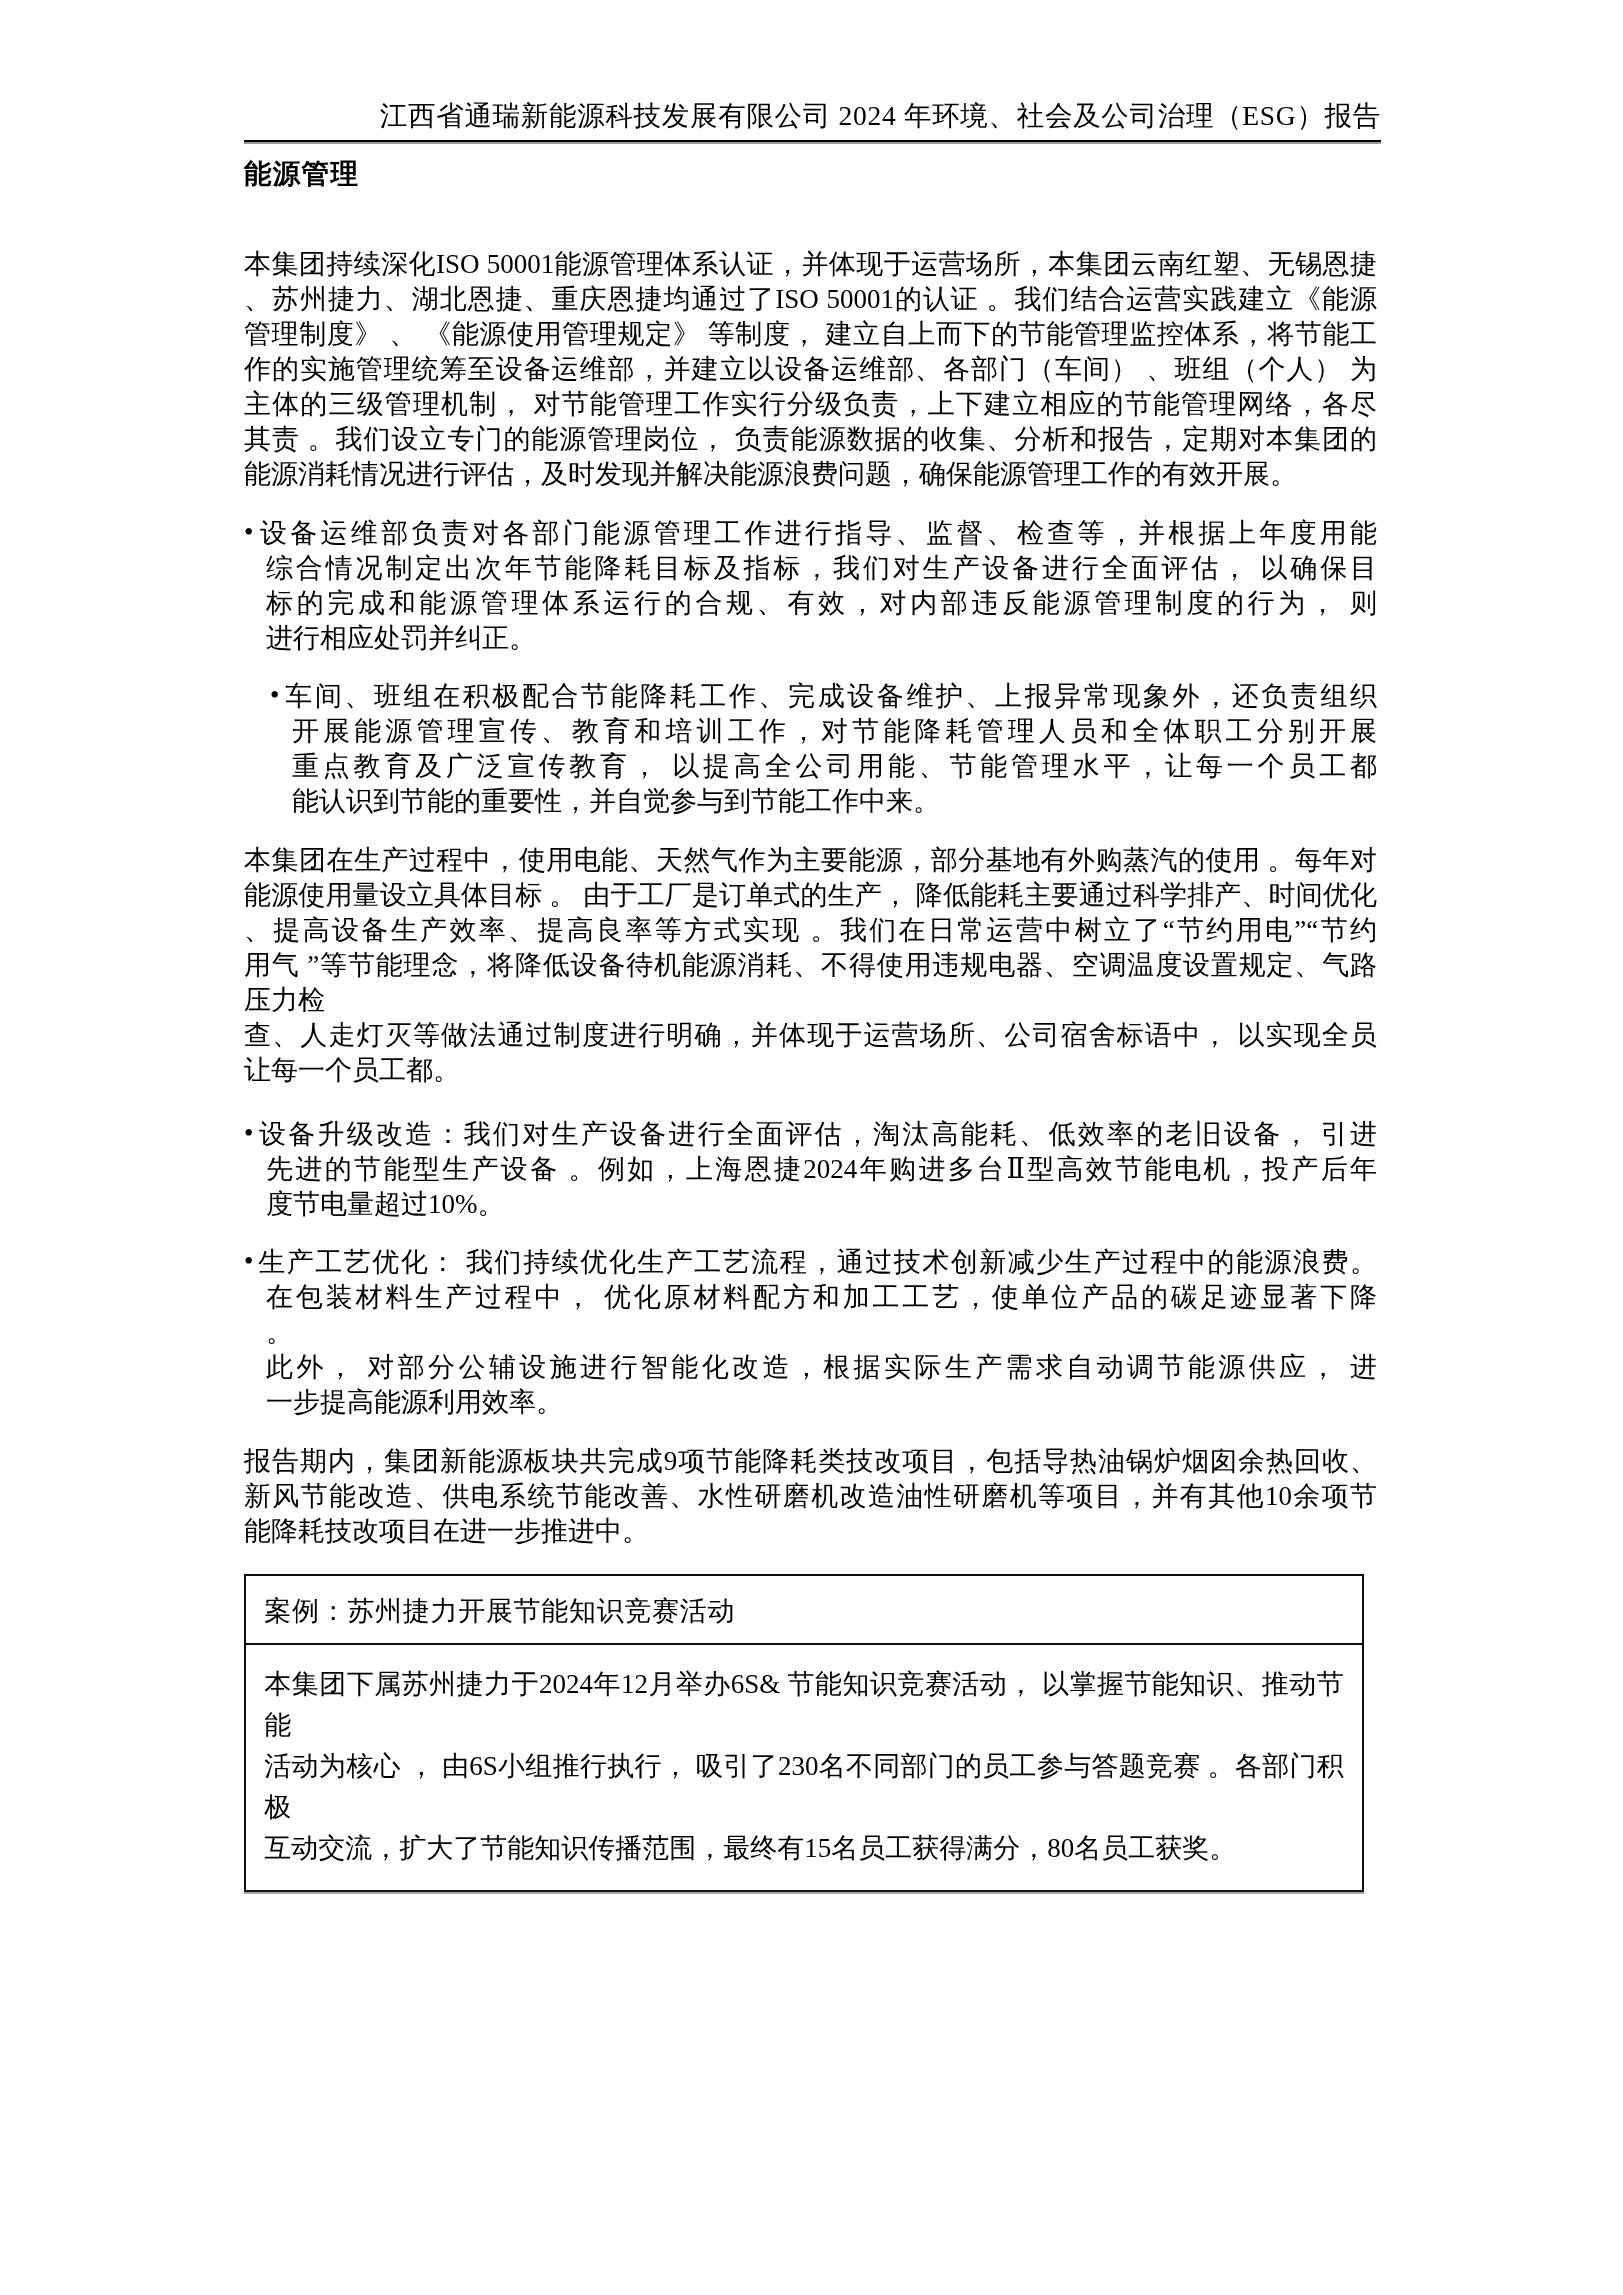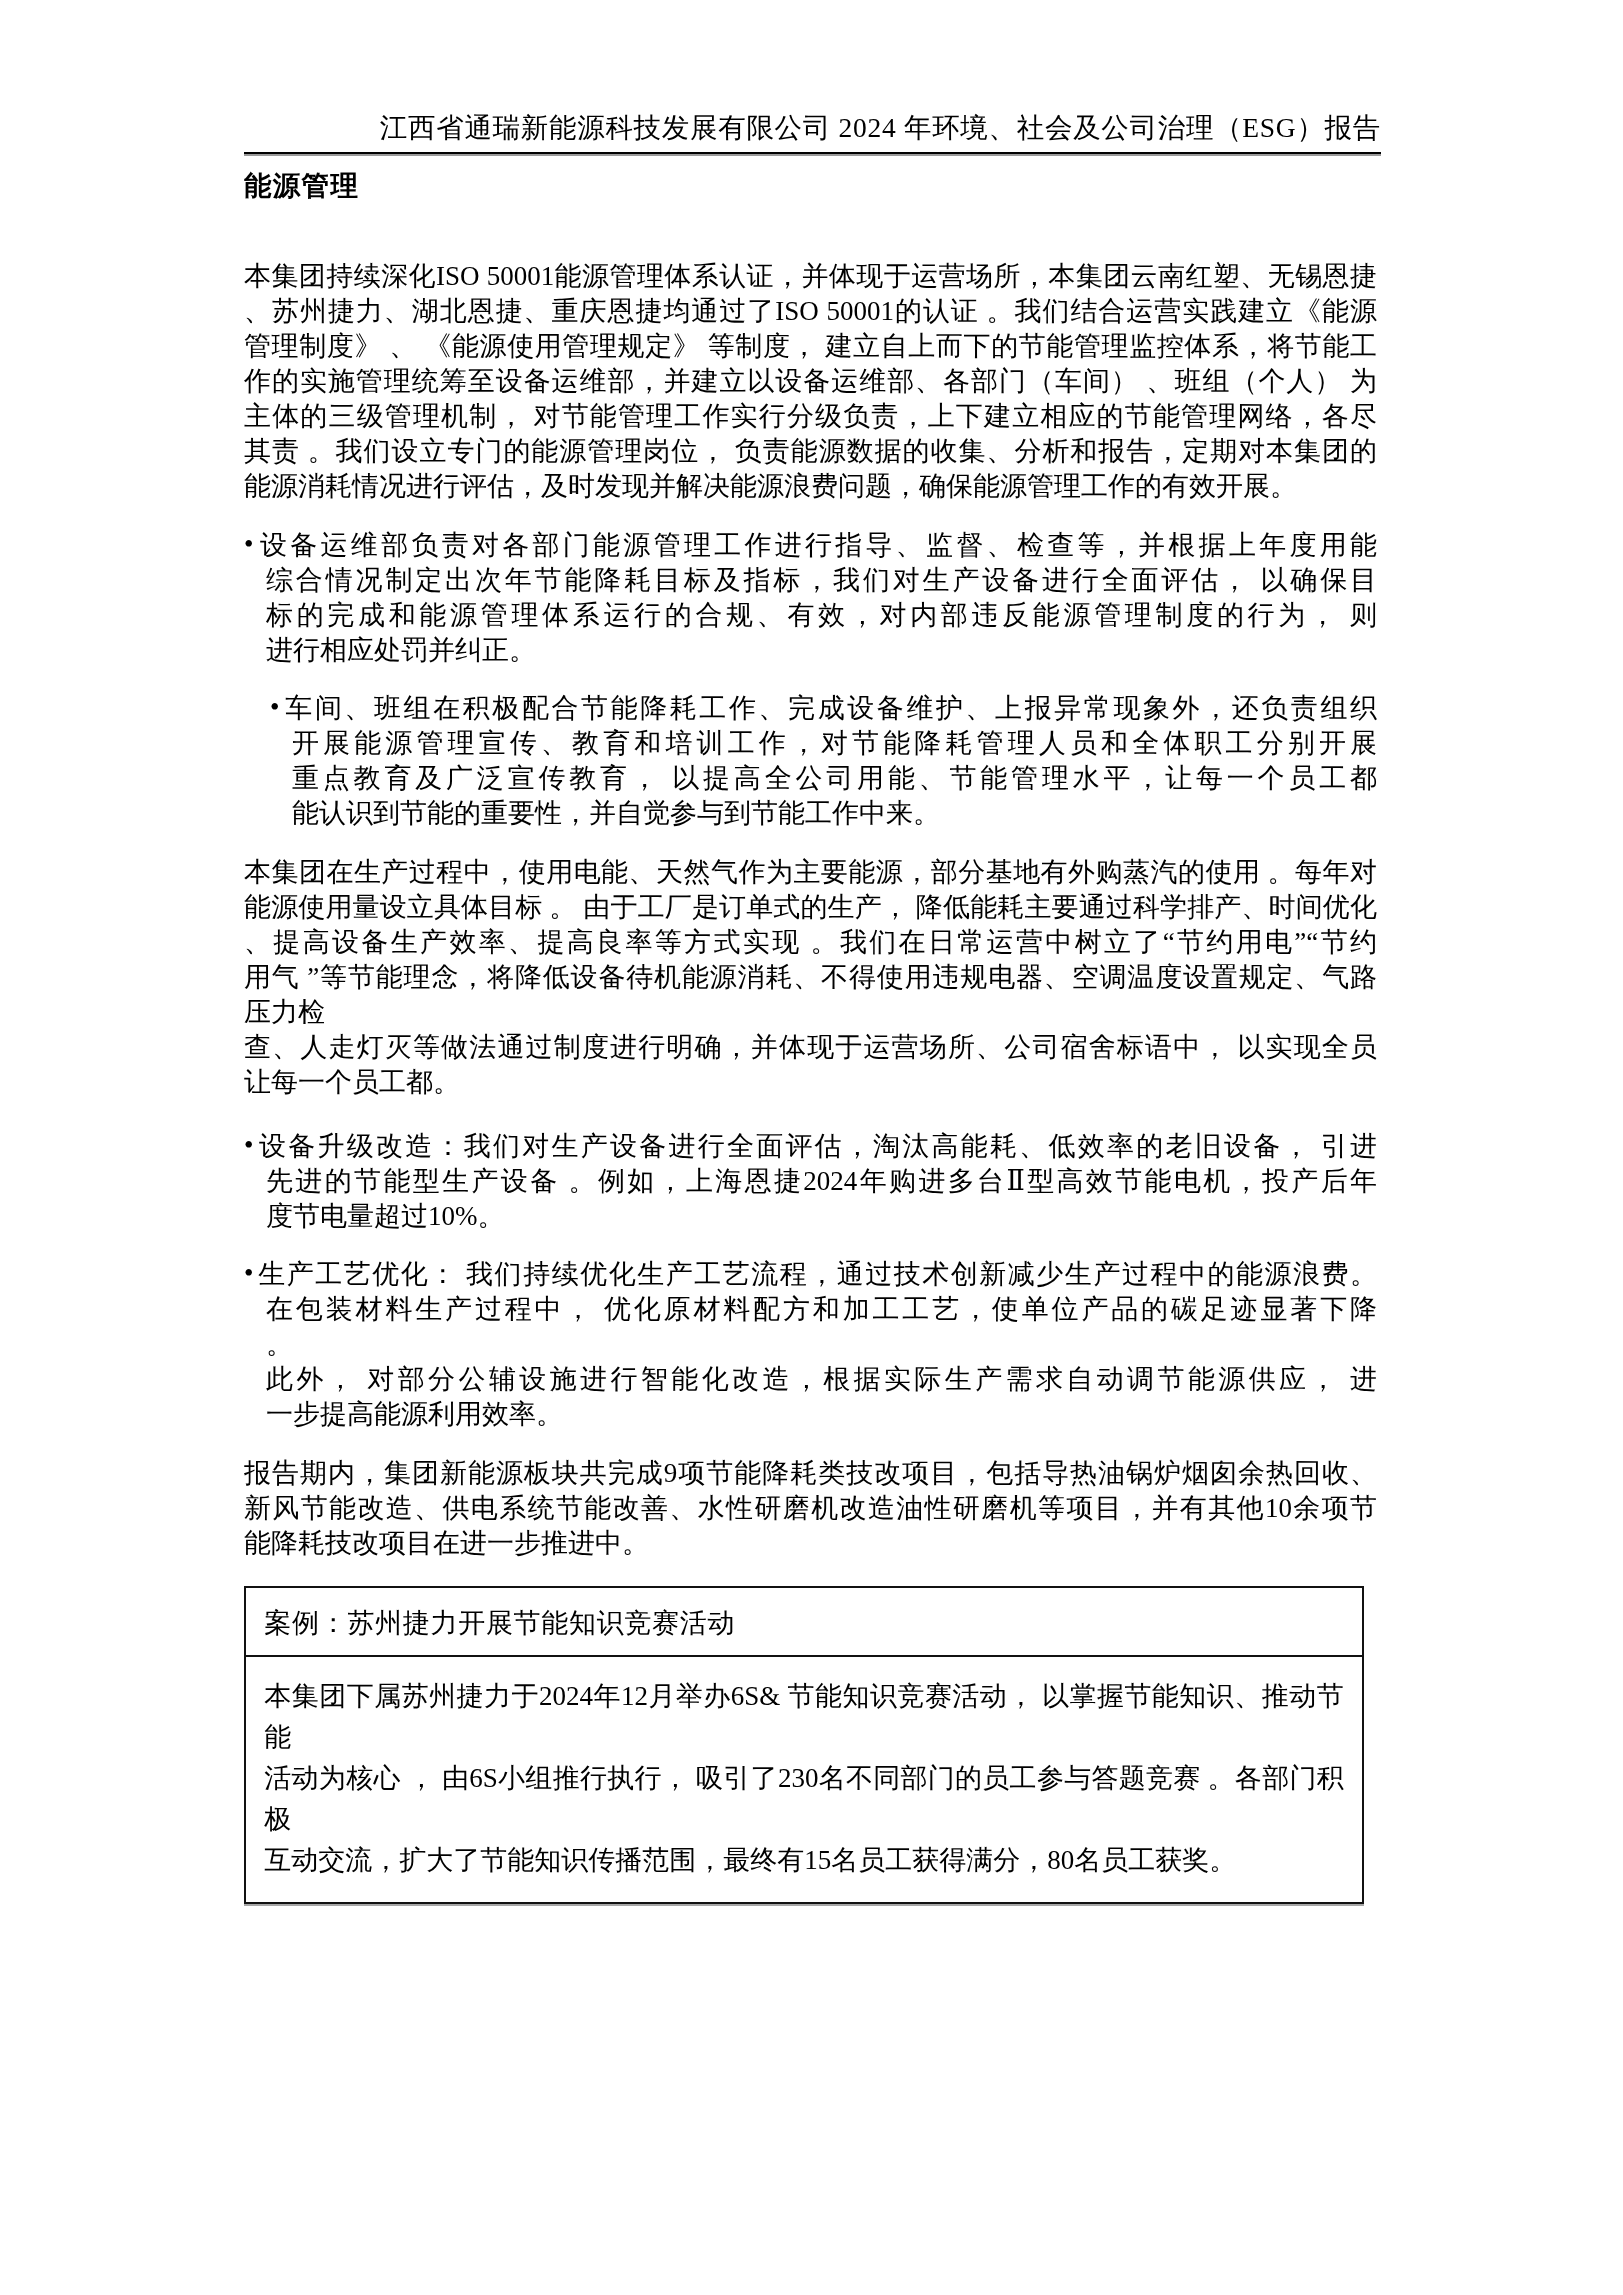--- a/index.html
+++ b/index.html
@@ -8,21 +8,20 @@
     background: #ffffff;
   }
   .page {
     position: relative;
     width: 1623px;
     height: 2013px;
     background: #ffffff;
     color: #000000;
     font-family: "Liberation Serif", "DejaVu Serif", serif;
     overflow: hidden;
-    margin-top: 12px;
   }
   
   .header-text {
     position: absolute;
     top: 99px;
     left: 244px;
     width: 1137px;
     text-align: right;
     font-size: 27.5px;
     line-height: 34px;

